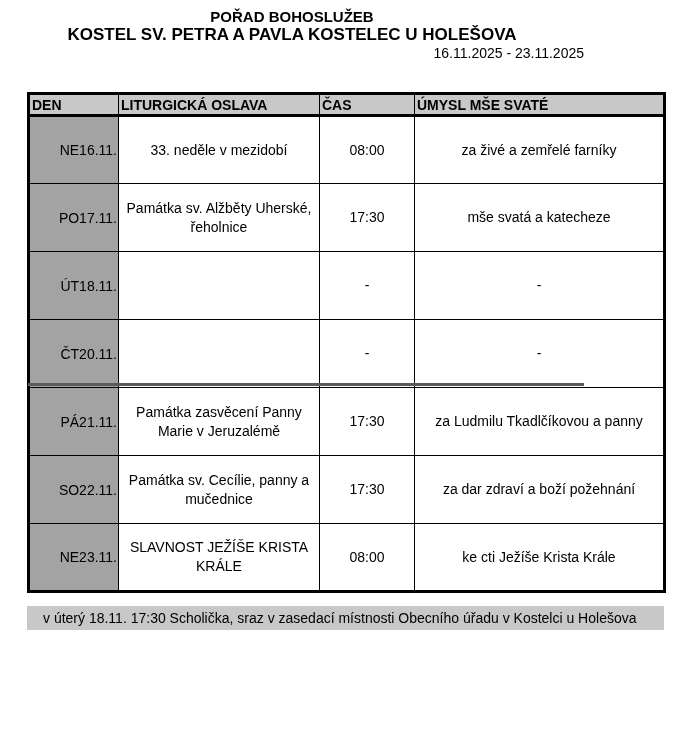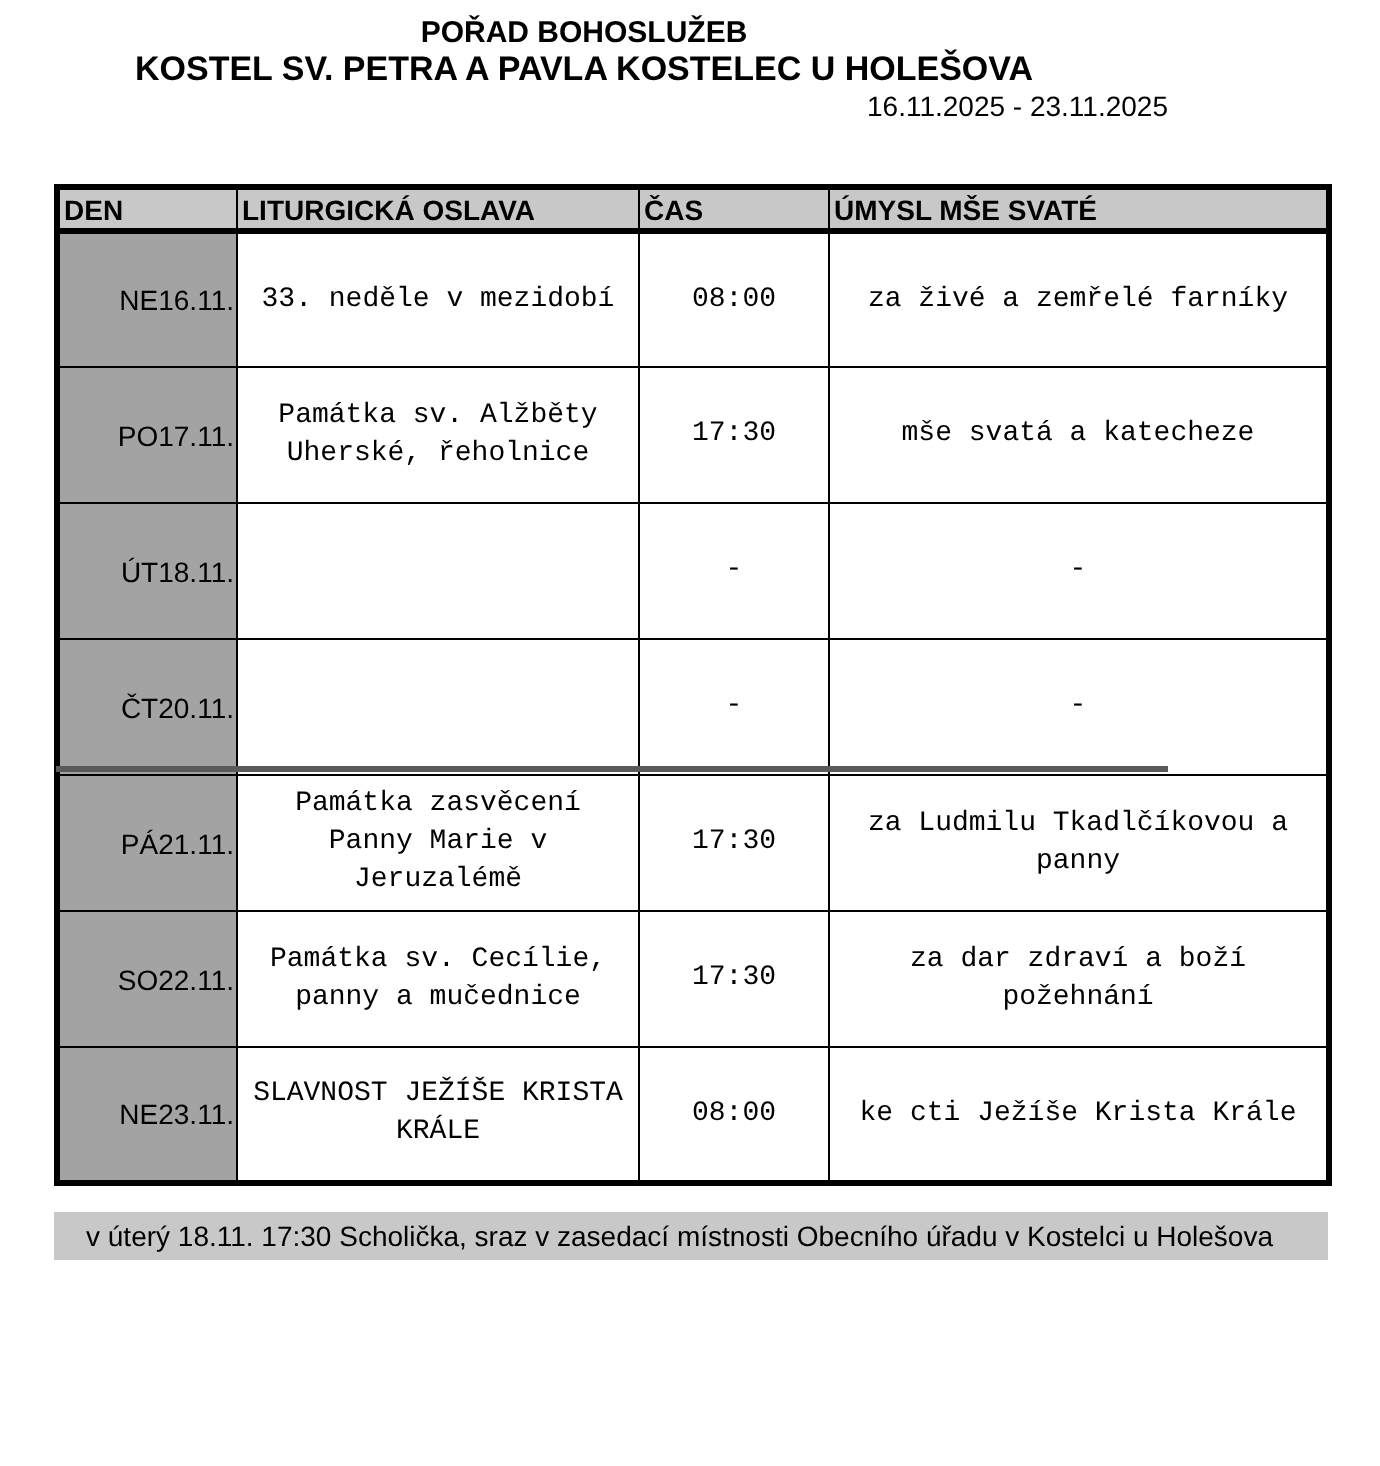--- a/index.html
+++ b/index.html
@@ -59,21 +59,20 @@
     white-space: nowrap;
   }
   td.day-cell .day-abbr { display: inline-block; min-width: 30px; }
 
   td.celebration-cell,
   td.time-cell,
   td.intention-cell {
     text-align: center;
     padding: 2px 5px;
     line-height: 1.35;
-    font-family: Liberation Mono, monospace;
   }
 
   
   .page-split-line {
     position: absolute;
     left: 28px;
     right: 0;
     top: 383px;
     height: 3px;
     background: #5a5a5a;

